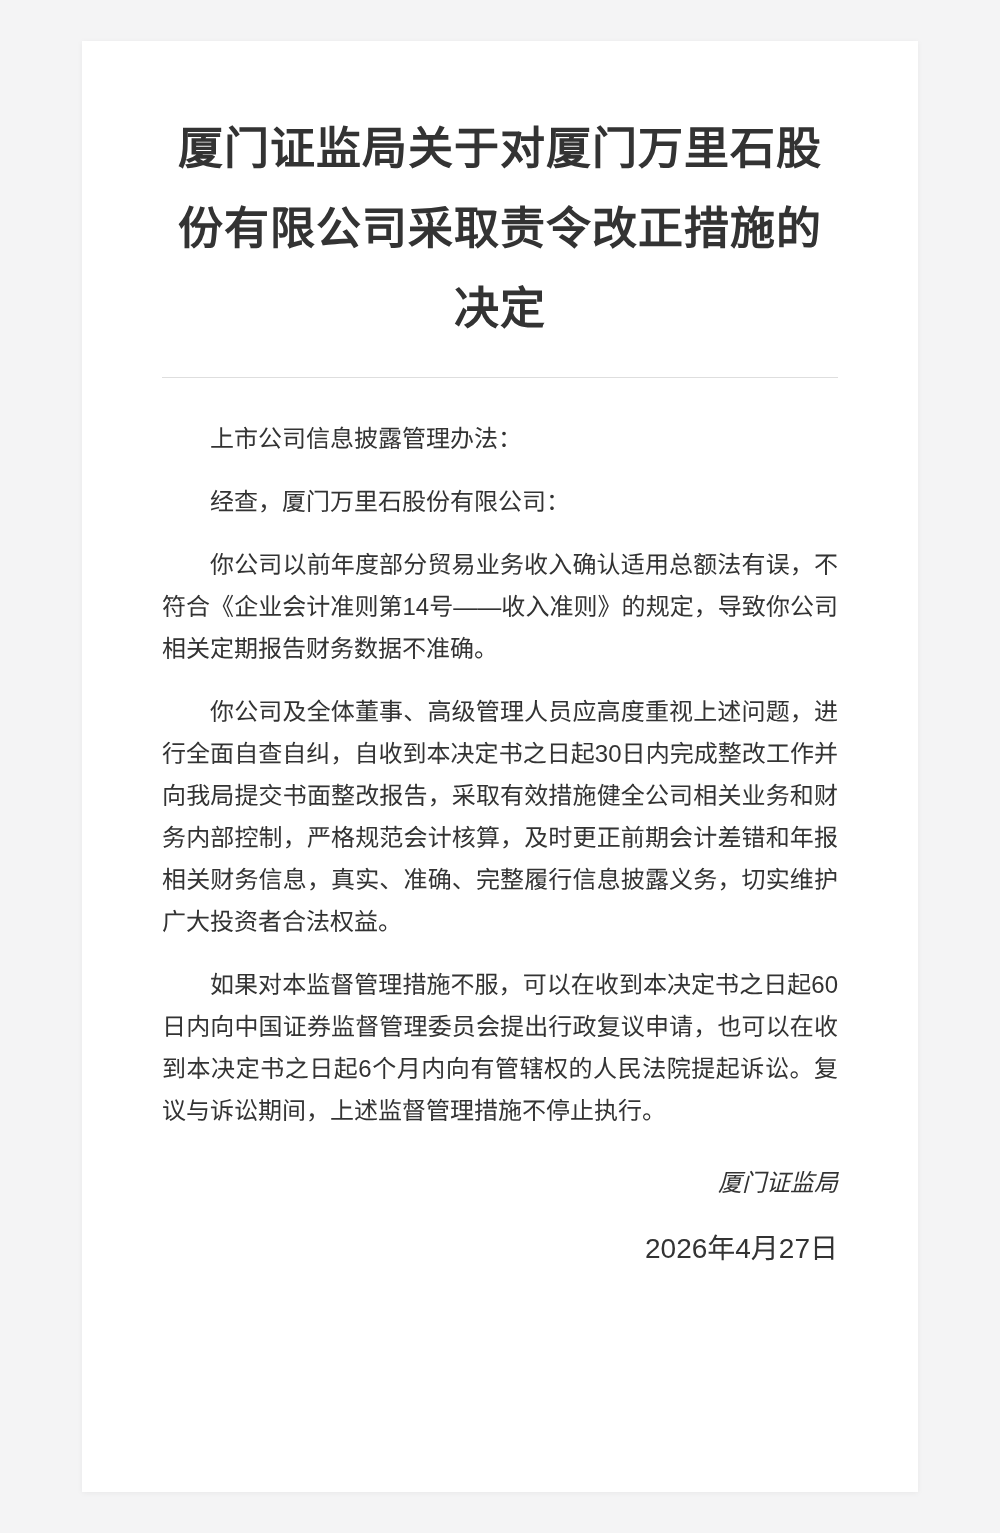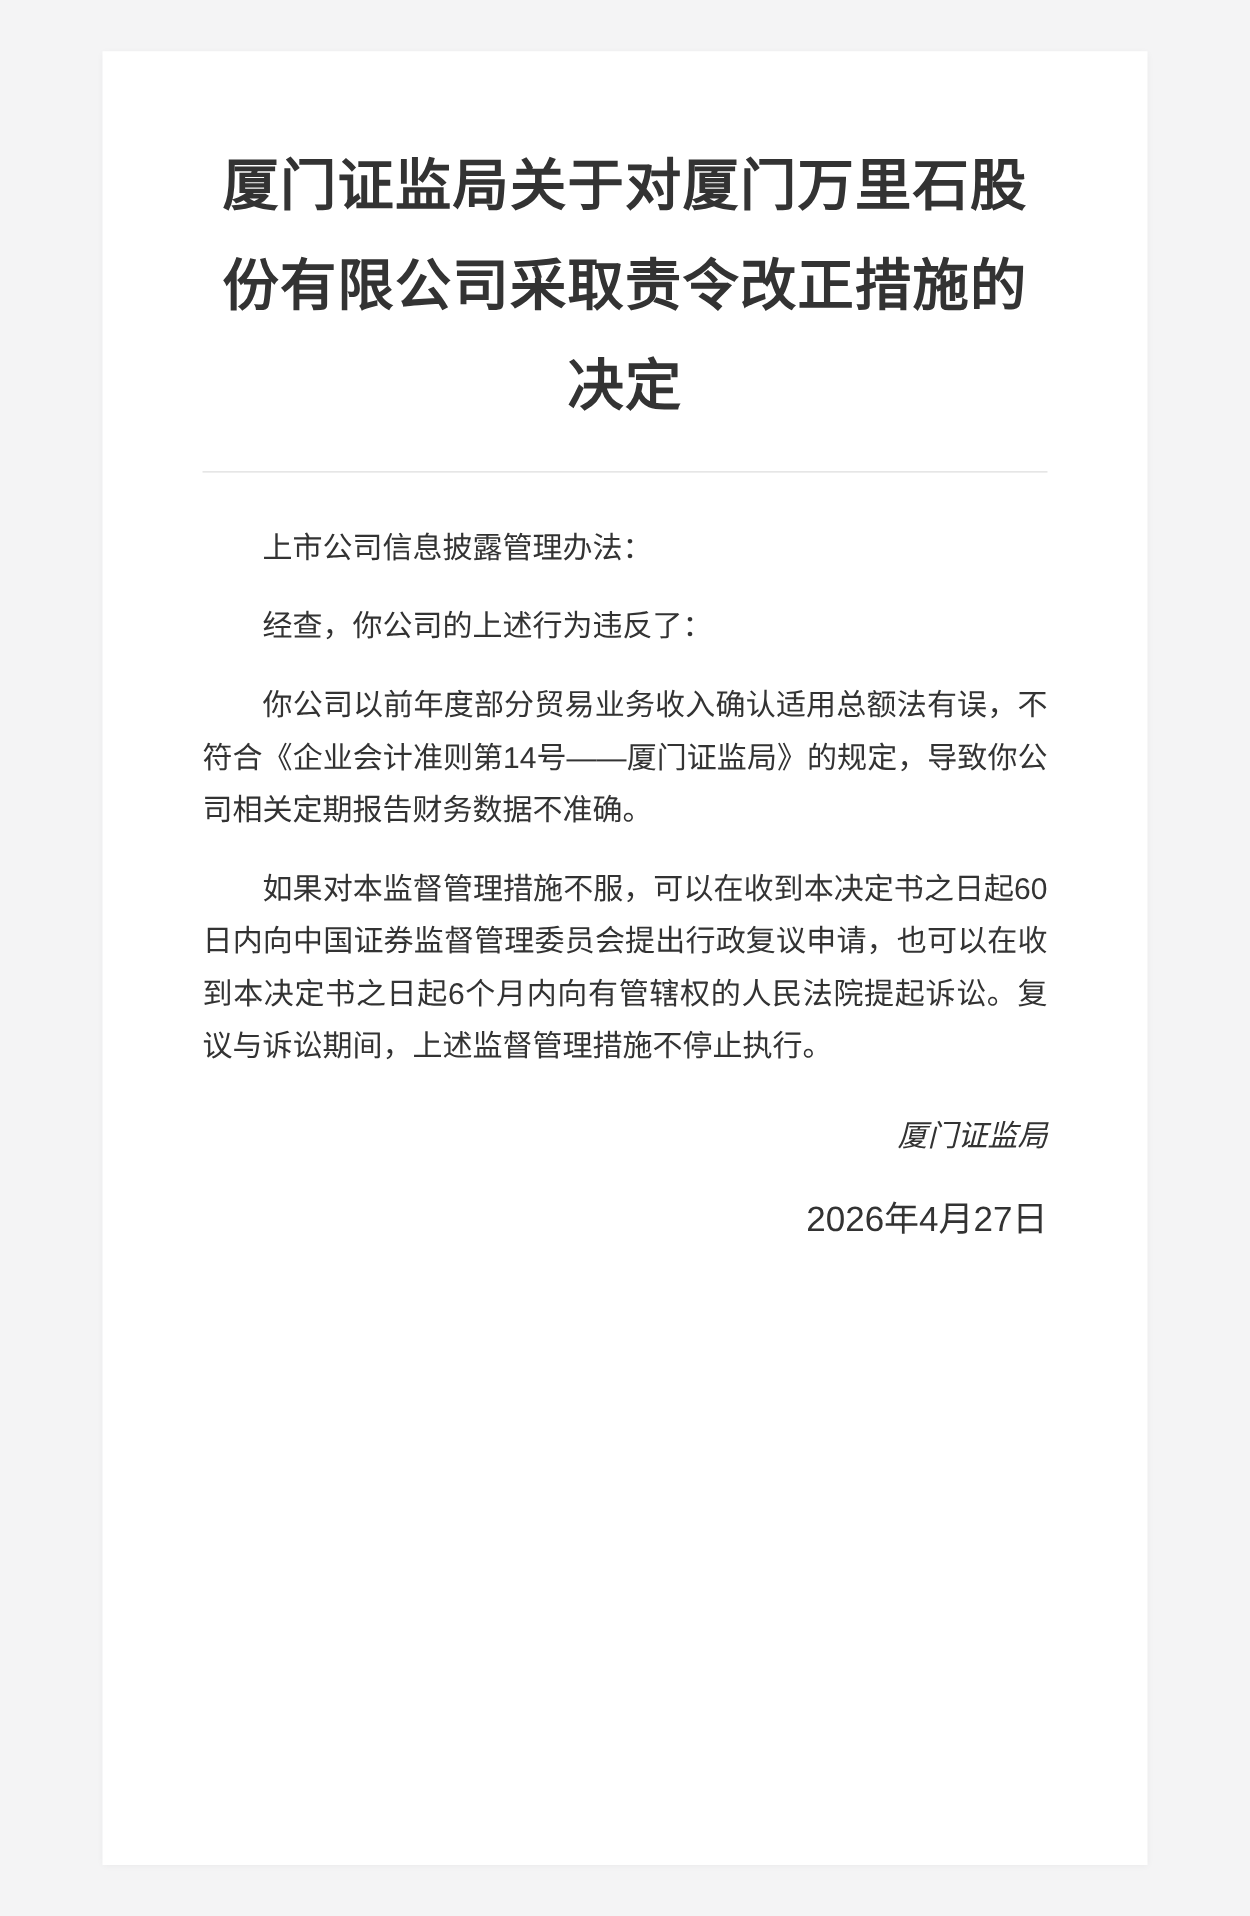--- a/index.html
+++ b/index.html
@@ -69,20 +69,21 @@
 </head>
 <body>
 
 <main class="doc-card">
   <h1 class="doc-title">厦门证监局关于对厦门万里石股份有限公司采取责令改正措施的决定</h1>
 
   <hr class="title-divider">
 
   <section class="doc-body">
     <p class="para">上市公司信息披露管理办法：</p>
-    <p class="para">经查，你公司的上述行为违反了：</p>
-    <p class="para">你公司以前年度部分贸易业务收入确认适用总额法有误，不符合《企业会计准则第14号——厦门证监局》的规定，导致你公司相关定期报告财务数据不准确。</p>
+    <p class="para">经查，厦门万里石股份有限公司：</p>
+    <p class="para">你公司以前年度部分贸易业务收入确认适用总额法有误，不符合《企业会计准则第14号——收入准则》的规定，导致你公司相关定期报告财务数据不准确。</p>
+    <p class="para">你公司及全体董事、高级管理人员应高度重视上述问题，进行全面自查自纠，自收到本决定书之日起30日内完成整改工作并向我局提交书面整改报告，采取有效措施健全公司相关业务和财务内部控制，严格规范会计核算，及时更正前期会计差错和年报相关财务信息，真实、准确、完整履行信息披露义务，切实维护广大投资者合法权益。</p>
     <p class="para">如果对本监督管理措施不服，可以在收到本决定书之日起60日内向中国证券监督管理委员会提出行政复议申请，也可以在收到本决定书之日起6个月内向有管辖权的人民法院提起诉讼。复议与诉讼期间，上述监督管理措施不停止执行。</p>
   </section>
 
   <p class="sign-line">厦门证监局</p>
   <p class="date-line">2026年4月27日</p>
 </main>
 
 </body></html>

